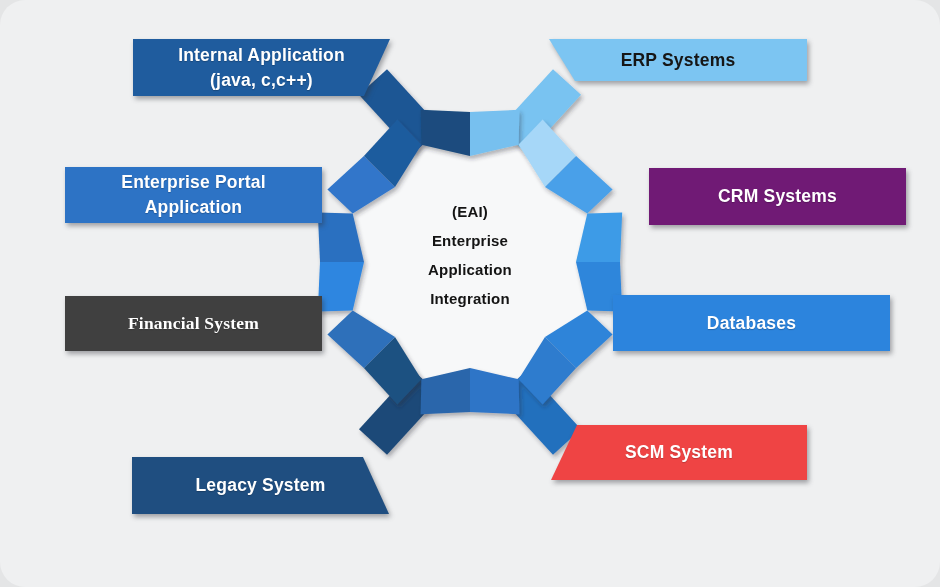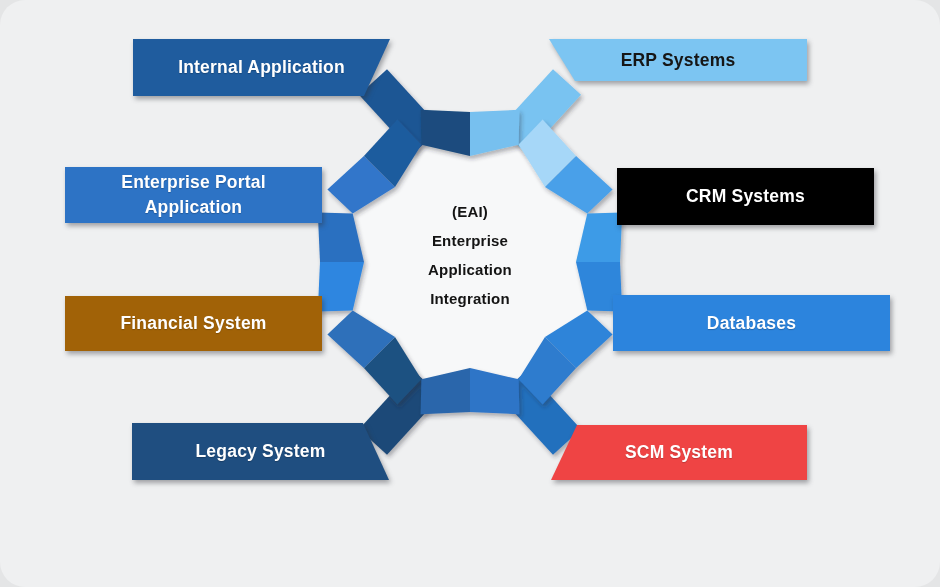--- a/index.html
+++ b/index.html
@@ -54,56 +54,57 @@
         <polygon points="317.8,311.4 320.0,262.0 364.0,262.0 352.7,310.6" fill="#2e86e0"></polygon>
         <polygon points="320.0,262.0 317.8,212.6 352.7,213.4 364.0,262.0" fill="#2b6fc0"></polygon>
         <polygon points="327.4,189.4 363.9,155.9 395.0,187.0 352.7,213.4" fill="#3076ca"></polygon>
         <polygon points="363.9,155.9 397.4,119.4 421.4,144.7 395.0,187.0" fill="#1f5c9e"></polygon>
       </g>
     </svg>
 
   <div class="banner-wrap" style="left: 133px; top: 39px; width: 257px; height: 57px;">
     <div class="banner" style="background: rgb(31, 92, 158); clip-path: polygon(0px 0px, 100% 0px, calc(100% - 26px) 100%, 0px 100%);">
       <span class="bline">Internal Application</span>
+      <span class="bline">(java, c,c++)</span>
     </div>
   </div>
 
   <div class="banner-wrap" style="left: 549px; top: 39px; width: 258px; height: 42px;">
     <div class="banner" style="background: rgb(124, 197, 242); color: rgb(22, 22, 22); text-shadow: none; clip-path: polygon(0px 0px, 100% 0px, 100% 100%, 26px 100%);">
       <span class="bline">ERP Systems</span>
     </div>
   </div>
 
   <div class="banner-wrap" style="left: 65px; top: 167px; width: 257px; height: 56px;">
     <div class="banner" style="background: rgb(45, 115, 197); align-items: center;">
       <span class="bline">Enterprise Portal</span>
       <span class="bline">Application</span>
     </div>
   </div>
 
   <div class="banner-wrap" style="left: 617px; top: 168px; width: 257px; height: 57px;">
-    <div class="banner" style="background: #000000;">
+    <div class="banner" style="background: #701a75; margin-left: 32px;">
       <span class="bline">CRM Systems</span>
     </div>
   </div>
 
   <div class="banner-wrap" style="left: 65px; top: 296px; width: 257px; height: 55px;">
-    <div class="banner" style="background: #a16207;">
+    <div class="banner" style="background: #404040; font-family: Liberation Serif, serif;">
       <span class="bline">Financial System</span>
     </div>
   </div>
 
   <div class="banner-wrap" style="left: 613px; top: 295px; width: 277px; height: 56px;">
     <div class="banner" style="background: rgb(44, 132, 221);">
       <span class="bline">Databases</span>
     </div>
   </div>
 
   <div class="banner-wrap" style="left: 132px; top: 423px; width: 257px; height: 57px;">
-    <div class="banner" style="background: rgb(31, 78, 128); clip-path: polygon(0px 0px, calc(100% - 26px) 0px, 100% 100%, 0px 100%);">
+    <div class="banner" style="background: rgb(31, 78, 128); clip-path: polygon(0px 0px, calc(100% - 26px) 0px, 100% 100%, 0px 100%); margin-top: 34px;">
       <span class="bline">Legacy System</span>
     </div>
   </div>
 
   <div class="banner-wrap" style="left: 551px; top: 425px; width: 256px; height: 55px;">
     <div class="banner" style="background: #ef4444; clip-path: polygon(26px 0px, 100% 0px, 100% 100%, 0px 100%);">
       <span class="bline">SCM System</span>
     </div>
   </div>
 

